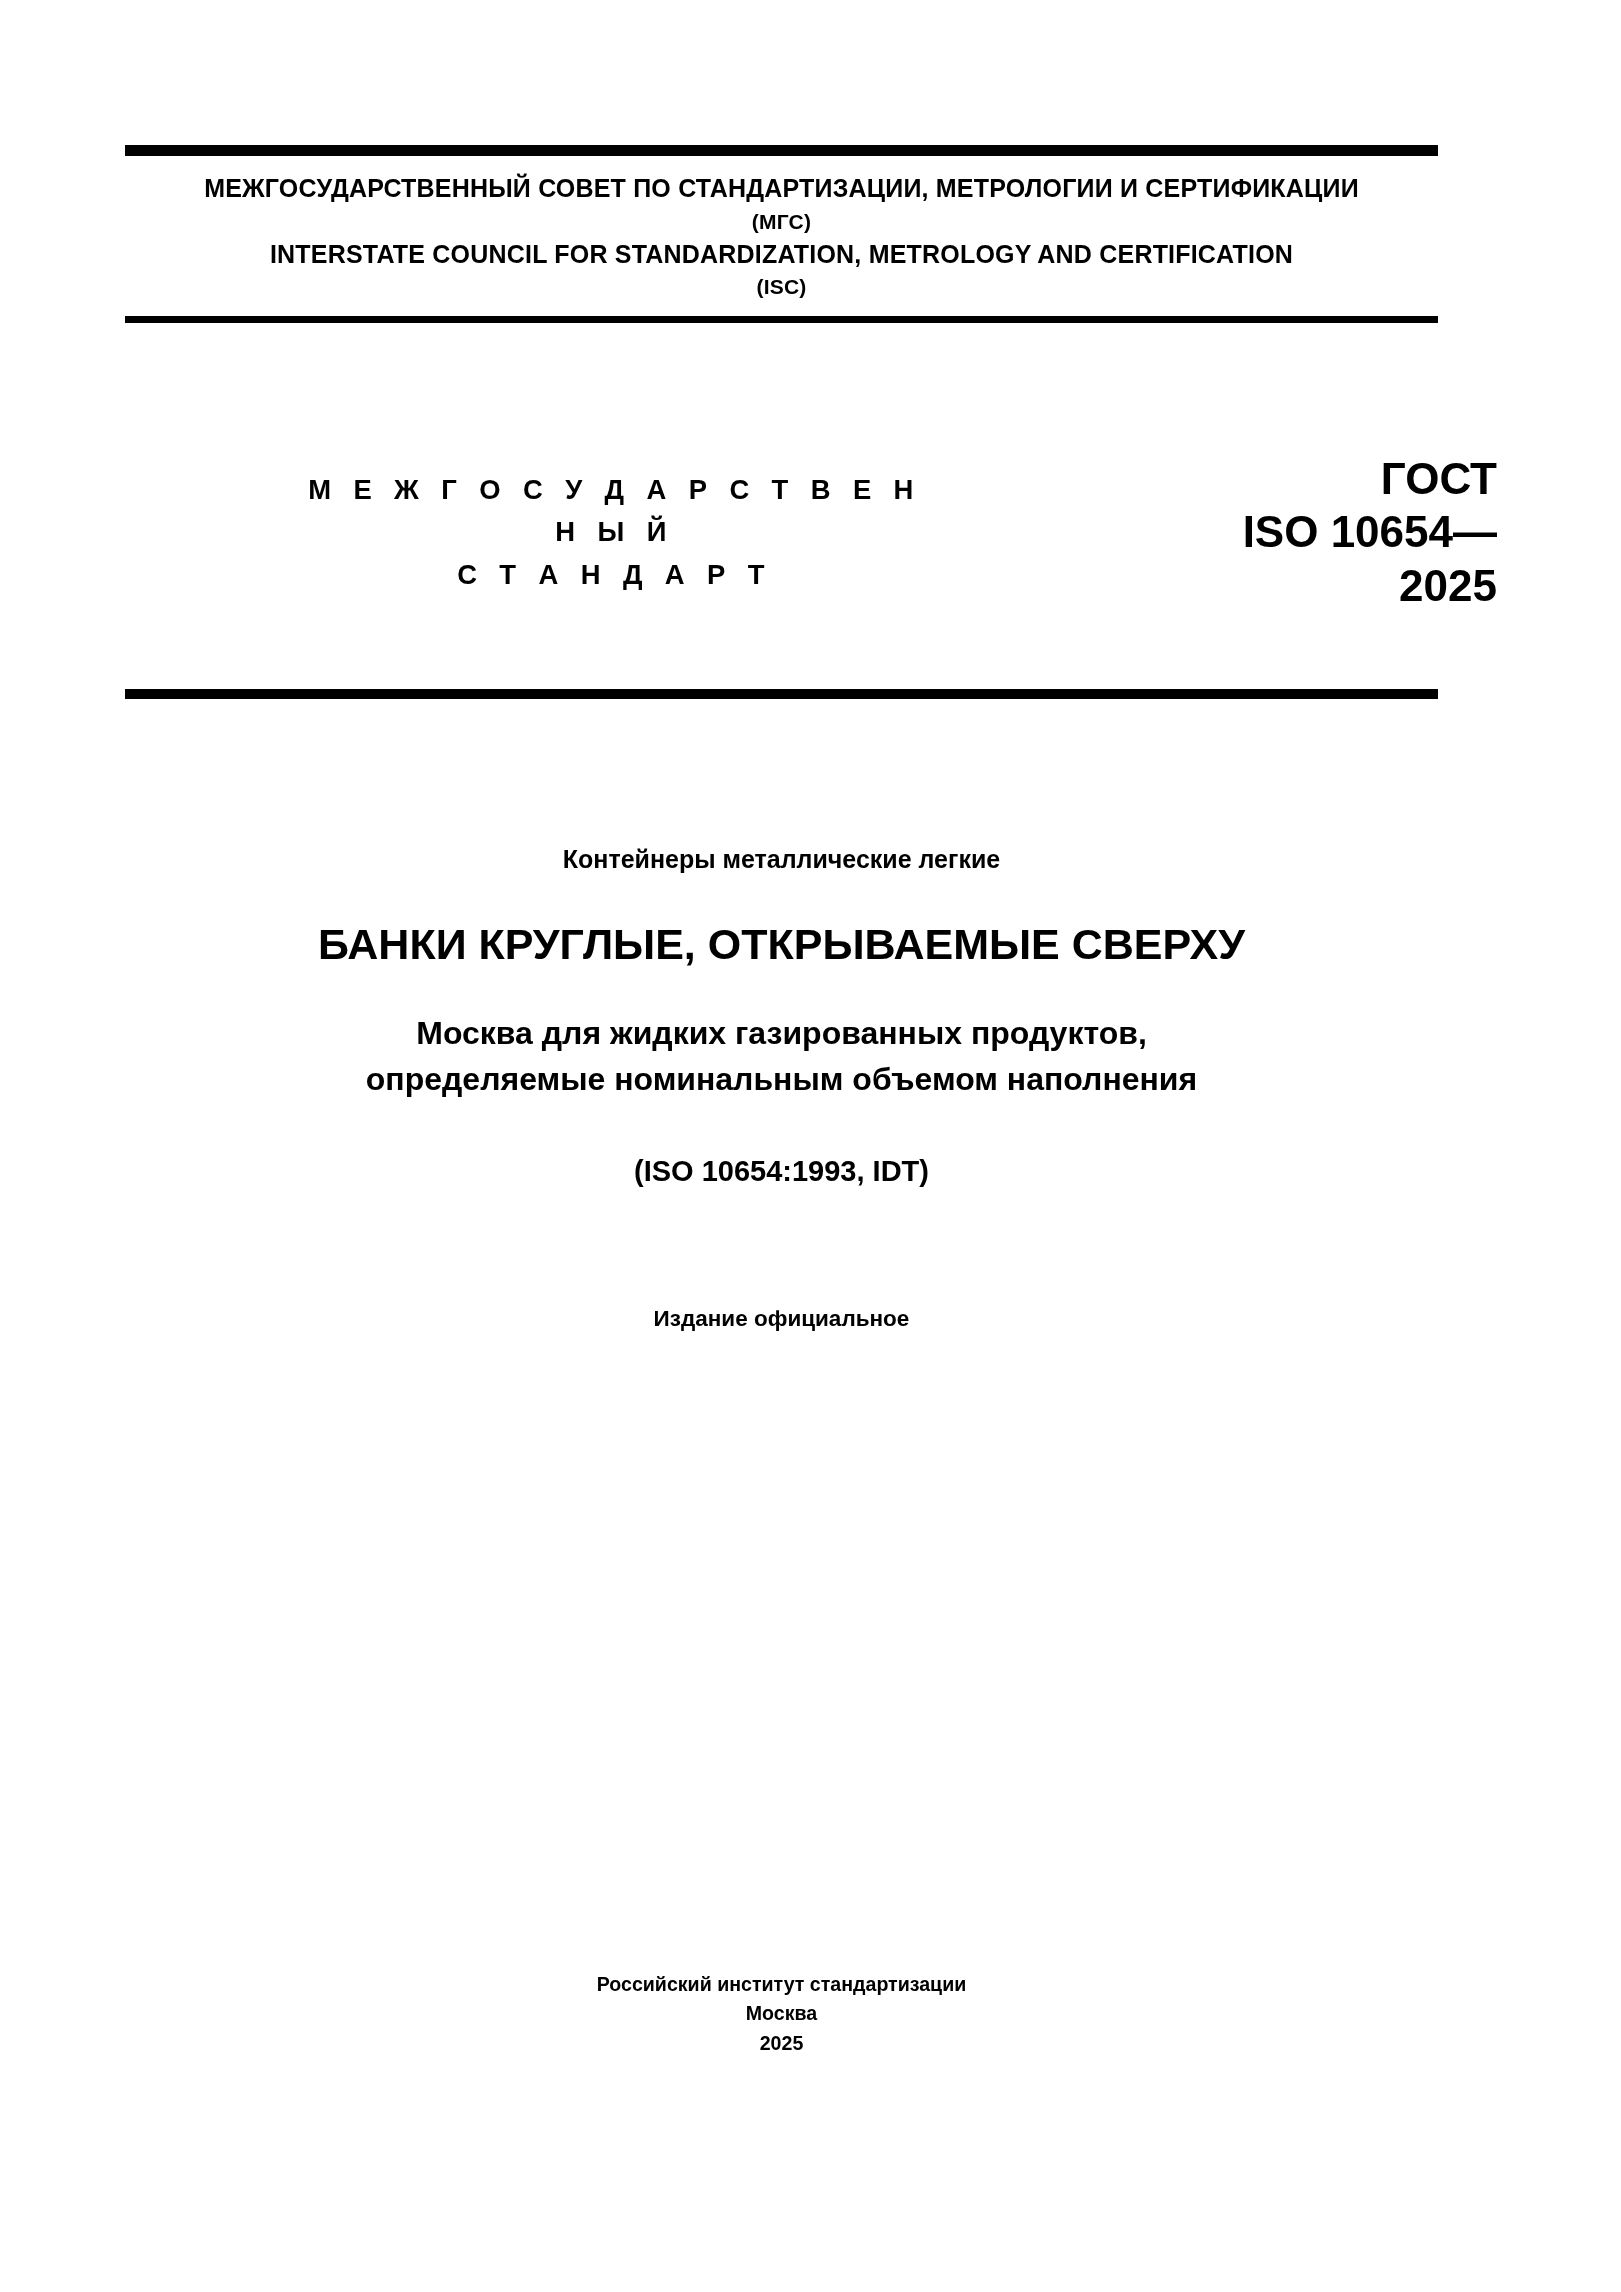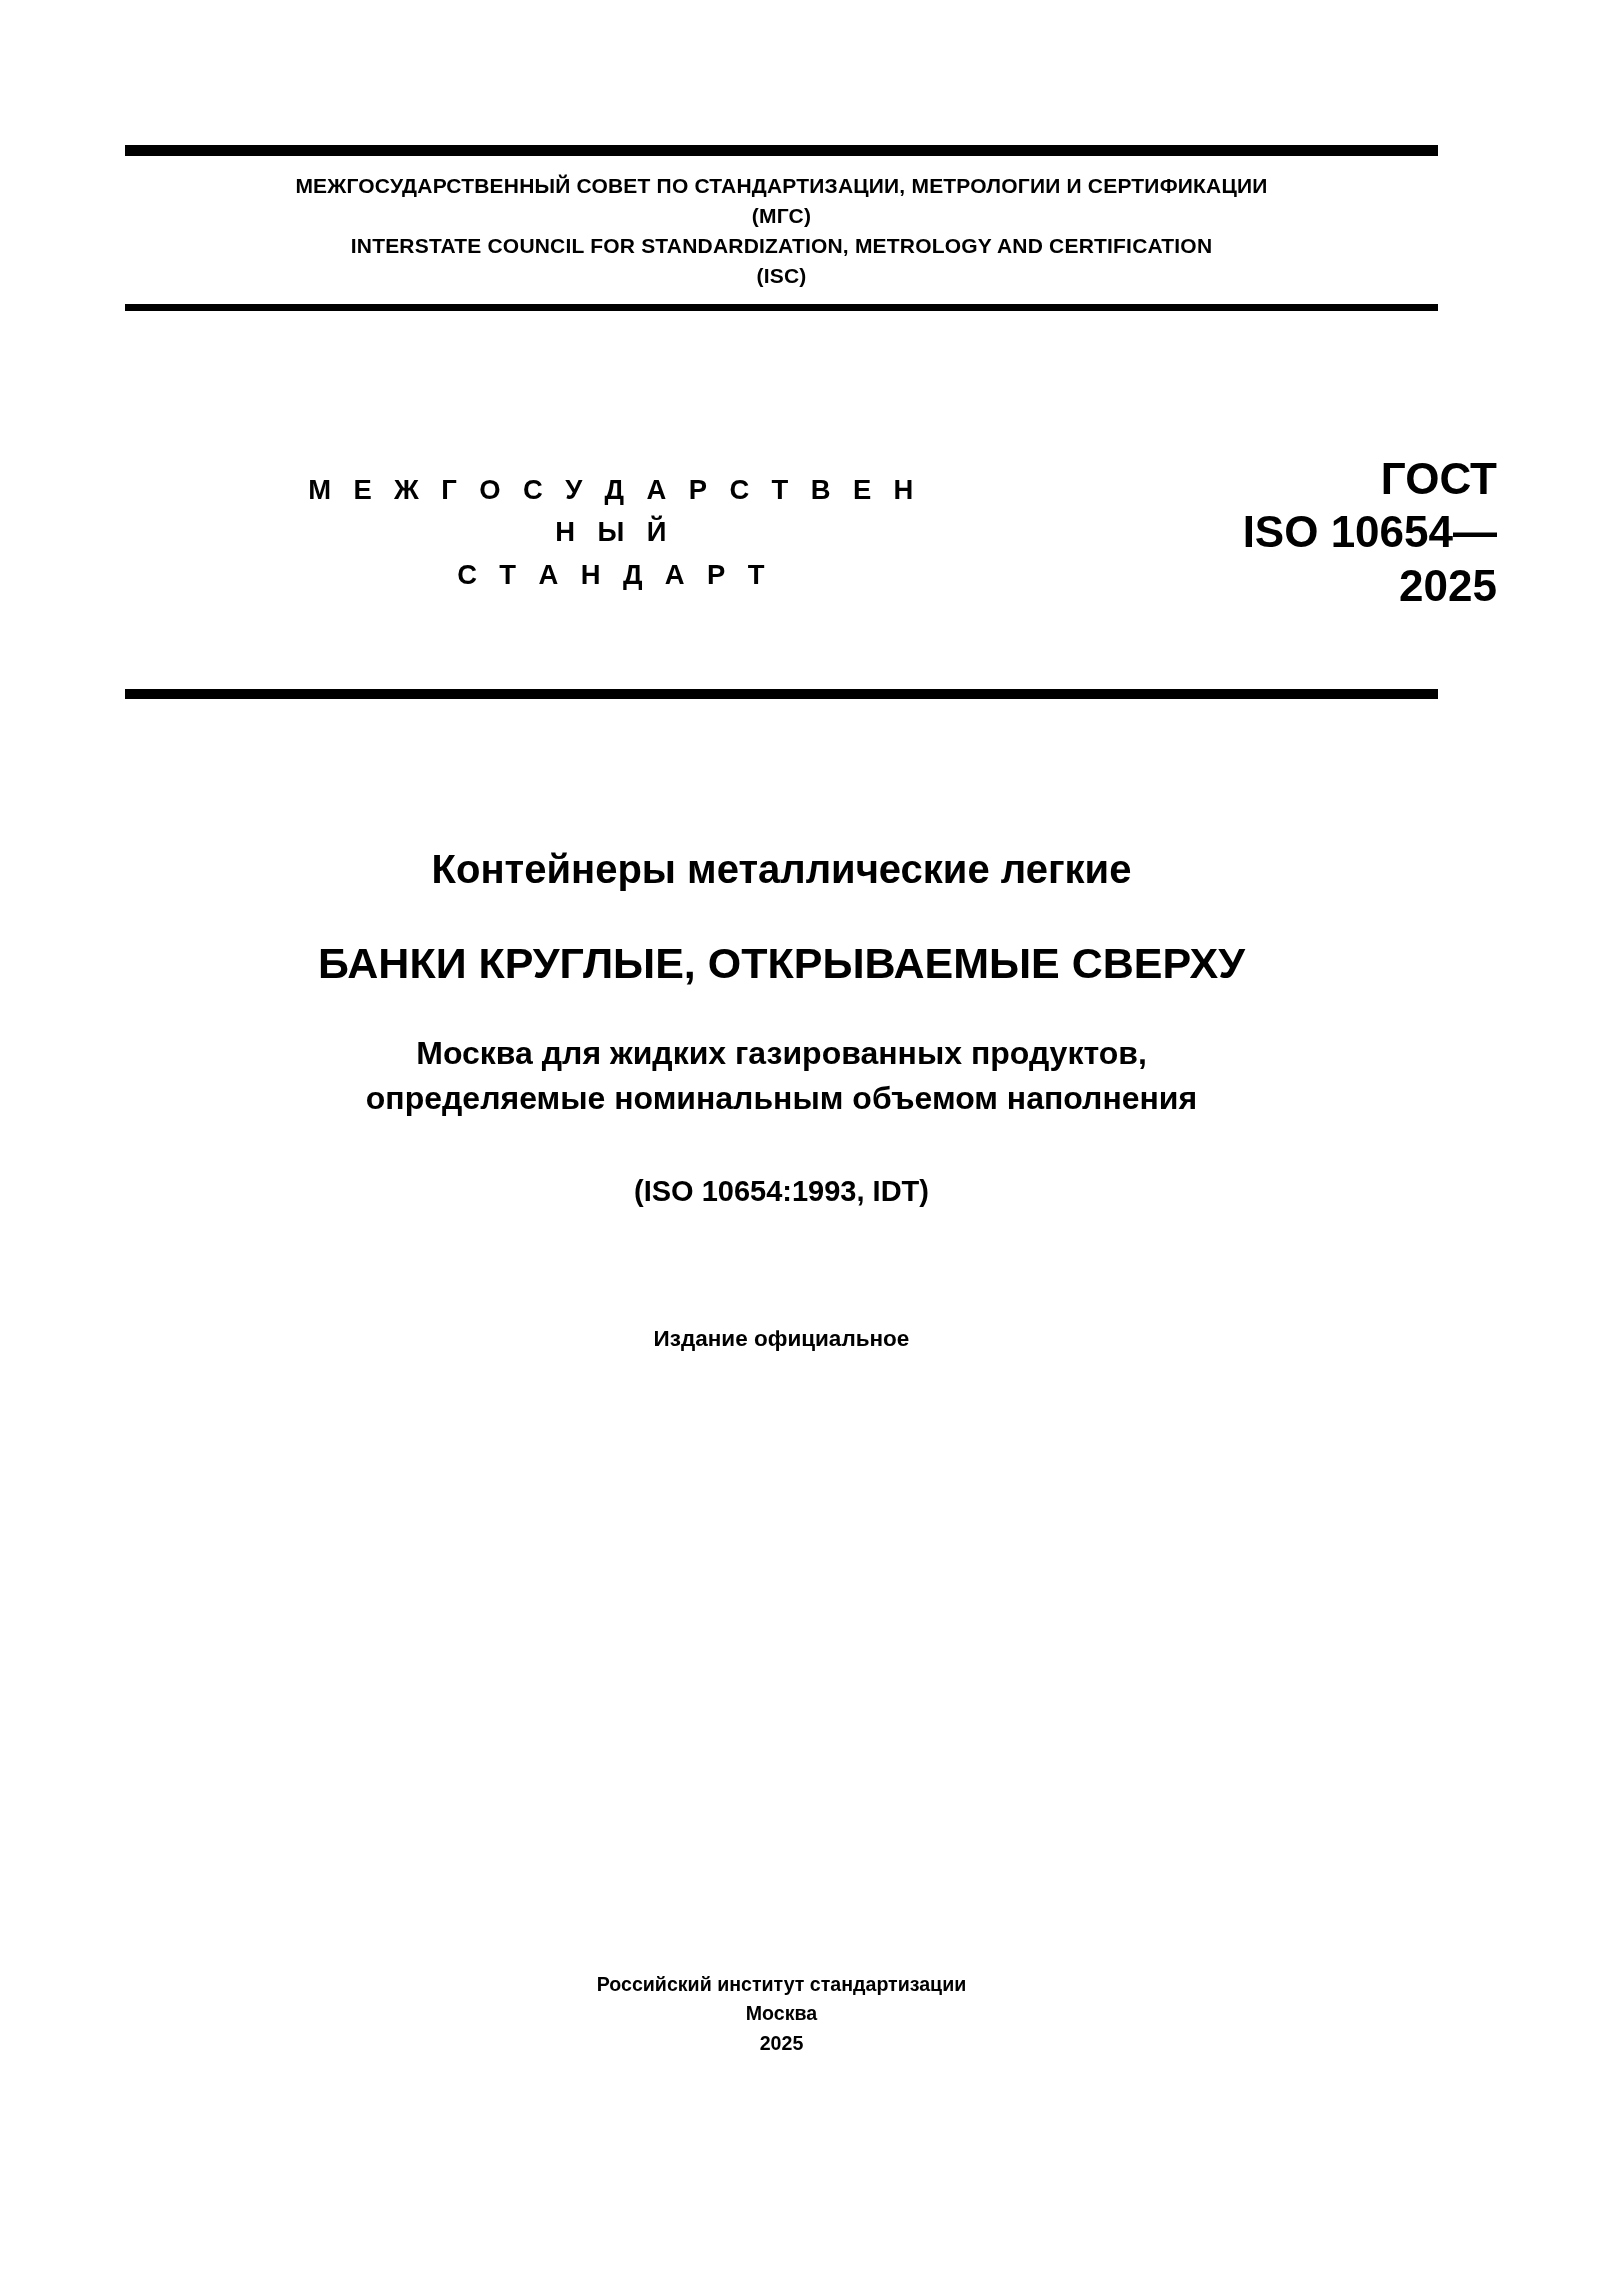--- a/index.html
+++ b/index.html
@@ -37,21 +37,21 @@
     height: 6.9px;
     background: #000000;
     width: 100%;
   }
   .council {
     text-align: center;
     padding: 15.7px 0 13.7px 0;
   }
   .council div {
     font-weight: bold;
-    font-size: 21px;
+    font-size: 25px;
     line-height: 1.42;
     letter-spacing: 0.2px;
   }
   .council .abbr {
     font-size: 21px;
   }
 
   
   .std-row {
     position: absolute;
@@ -105,21 +105,21 @@
   
   .titles {
     position: absolute;
     left: 125px;
     top: 843px;
     width: 1313px;
     text-align: center;
   }
   .title-1 {
     font-weight: bold;
-    font-size: 40px;
+    font-size: 25px;
     line-height: 1.3;
   }
   .title-2 {
     font-weight: bold;
     font-size: 43px;
     line-height: 1.3;
     margin-top: 41px;
   }
   .title-3 {
     font-weight: bold;

